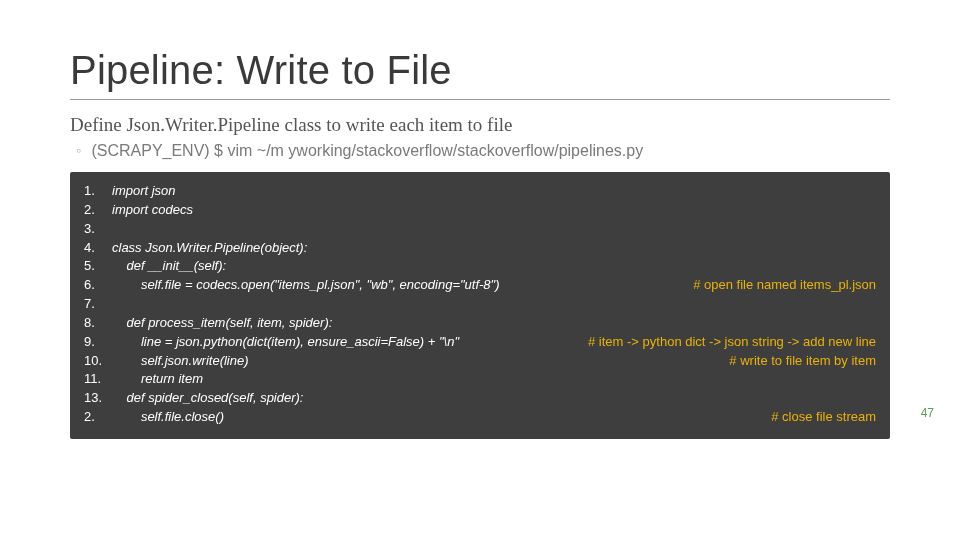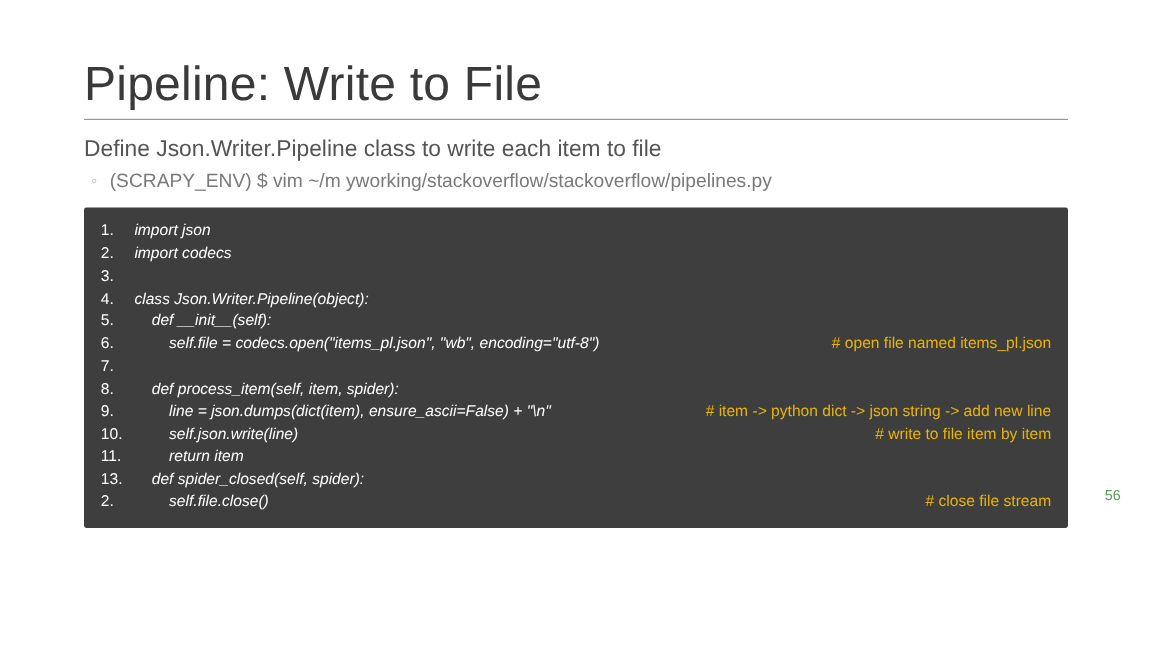--- a/index.html
+++ b/index.html
@@ -29,20 +29,21 @@
   .rule {
     border: none;
     border-top: 1px solid #999;
     margin: 4px 0 14px 0;
   }
   .subtitle {
     font-size: 19px;
     font-weight: 400;
     color: #555;
     margin: 0 0 6px 0;
+    font-family: Liberation Serif, serif;
   }
   .command-line {
     font-size: 16px;
     color: #7a7a7a;
     margin: 0 0 12px 6px;
   }
   .bullet-circ {
     color: #aaa;
     margin-right: 6px;
     font-size: 14px;
@@ -135,21 +136,21 @@
       <span class="code"></span>
       <span class="cmt"></span>
     </div>
     <div class="codeline">
       <span class="ln">8.</span>
       <span class="code">    def process_item(self, item, spider):</span>
       <span class="cmt"></span>
     </div>
     <div class="codeline">
       <span class="ln">9.</span>
-      <span class="code">        line = json.dumps(dict(item), ensure_ascii=False) + "\n"          </span>
+      <span class="code">        line = json.python(dict(item), ensure_ascii=False) + "\n"          </span>
       <span class="cmt"># item -&gt; python dict -&gt; json string -&gt; add new line</span>
     </div>
     <div class="codeline">
       <span class="ln">10.</span>
       <span class="code">        self.json.write(line)                             </span>
       <span class="cmt"># write to file item by item</span>
     </div>
     <div class="codeline">
       <span class="ln">11.</span>
       <span class="code">        return item</span>
@@ -160,14 +161,14 @@
       <span class="code">    def spider_closed(self, spider):</span>
       <span class="cmt"></span>
     </div>
     <div class="codeline">
       <span class="ln">2.</span>
       <span class="code">        self.file.close()     </span>
       <span class="cmt"># close file stream</span>
     </div>
   </div>
 
-  <div class="pagenum">56</div>
+  <div class="pagenum">47</div>
 </div>
 
 </body></html>

